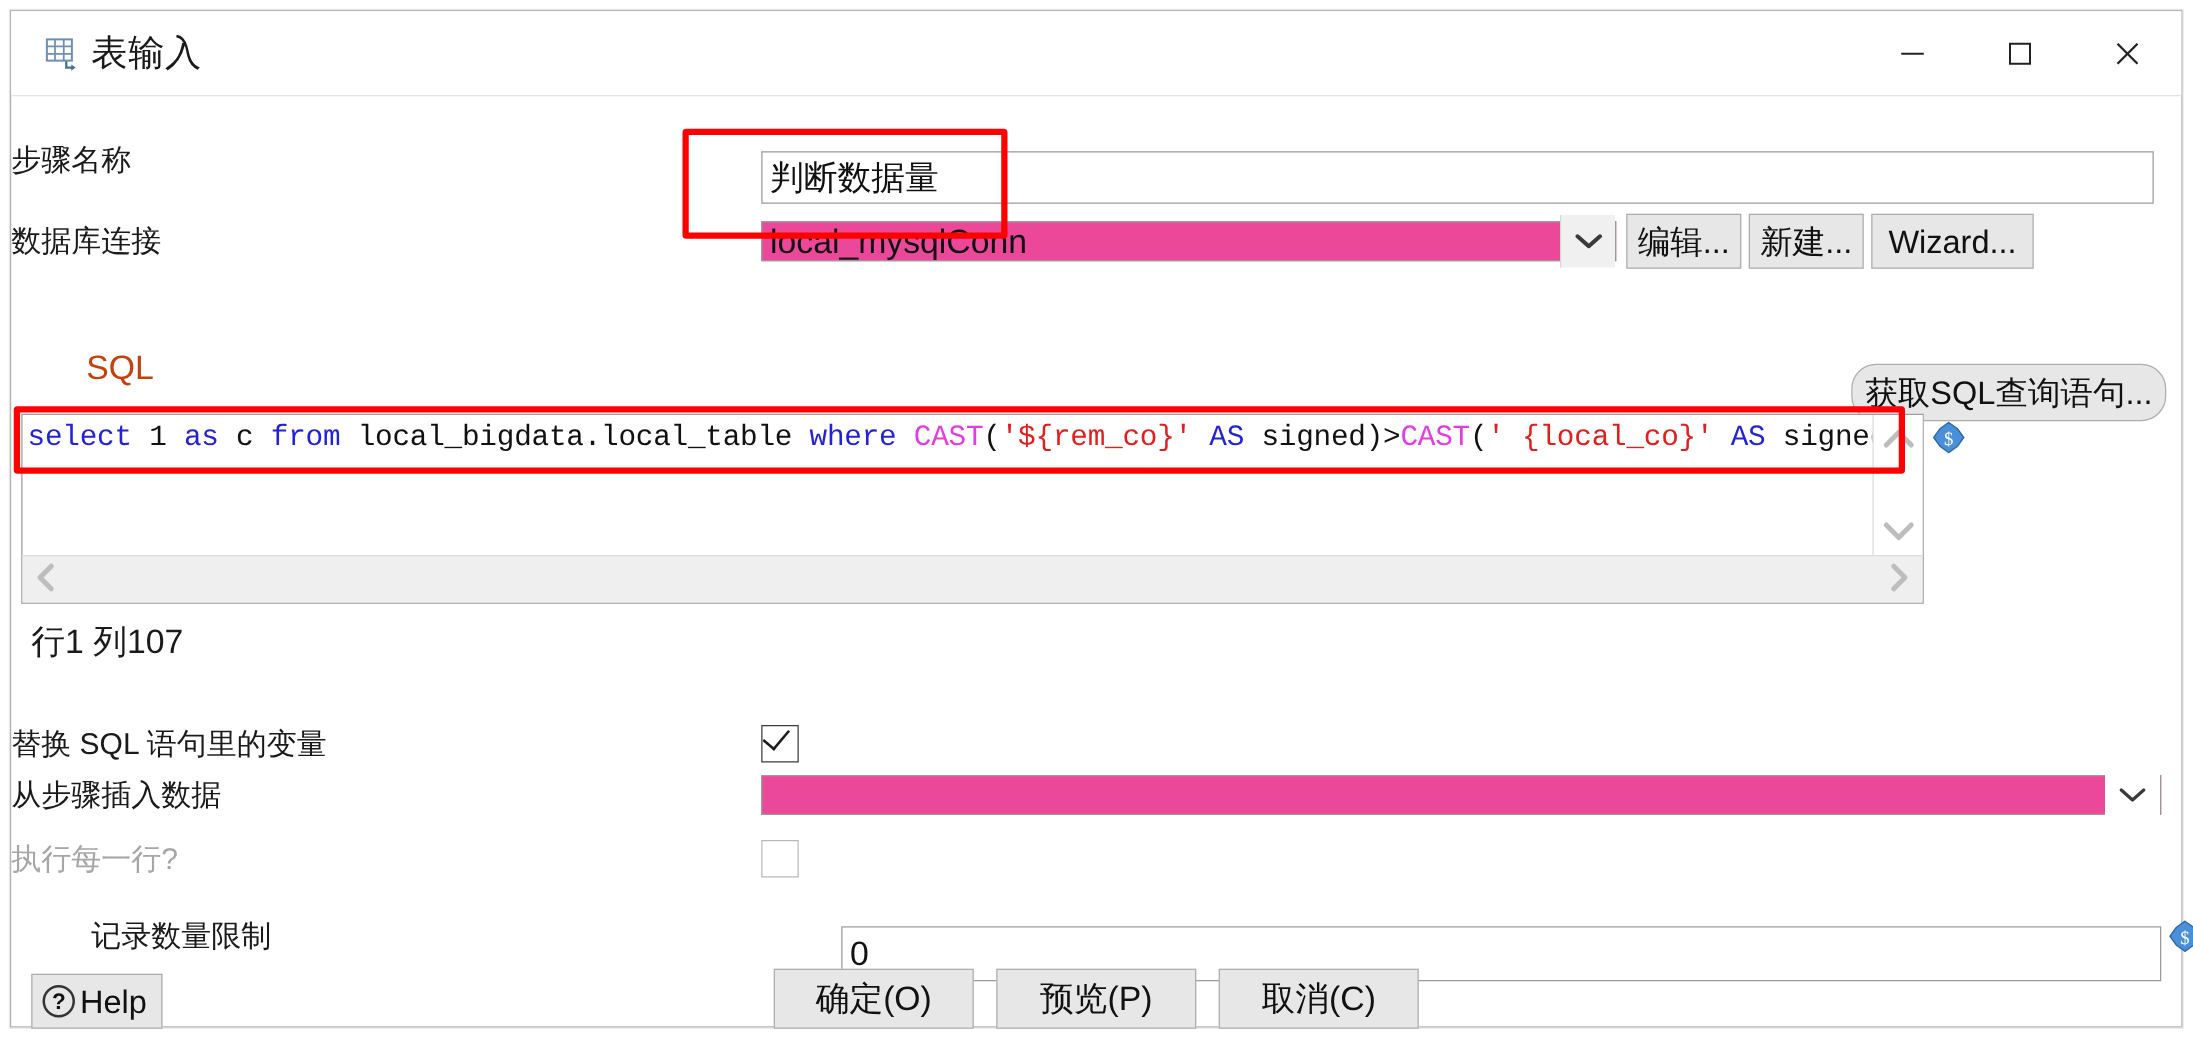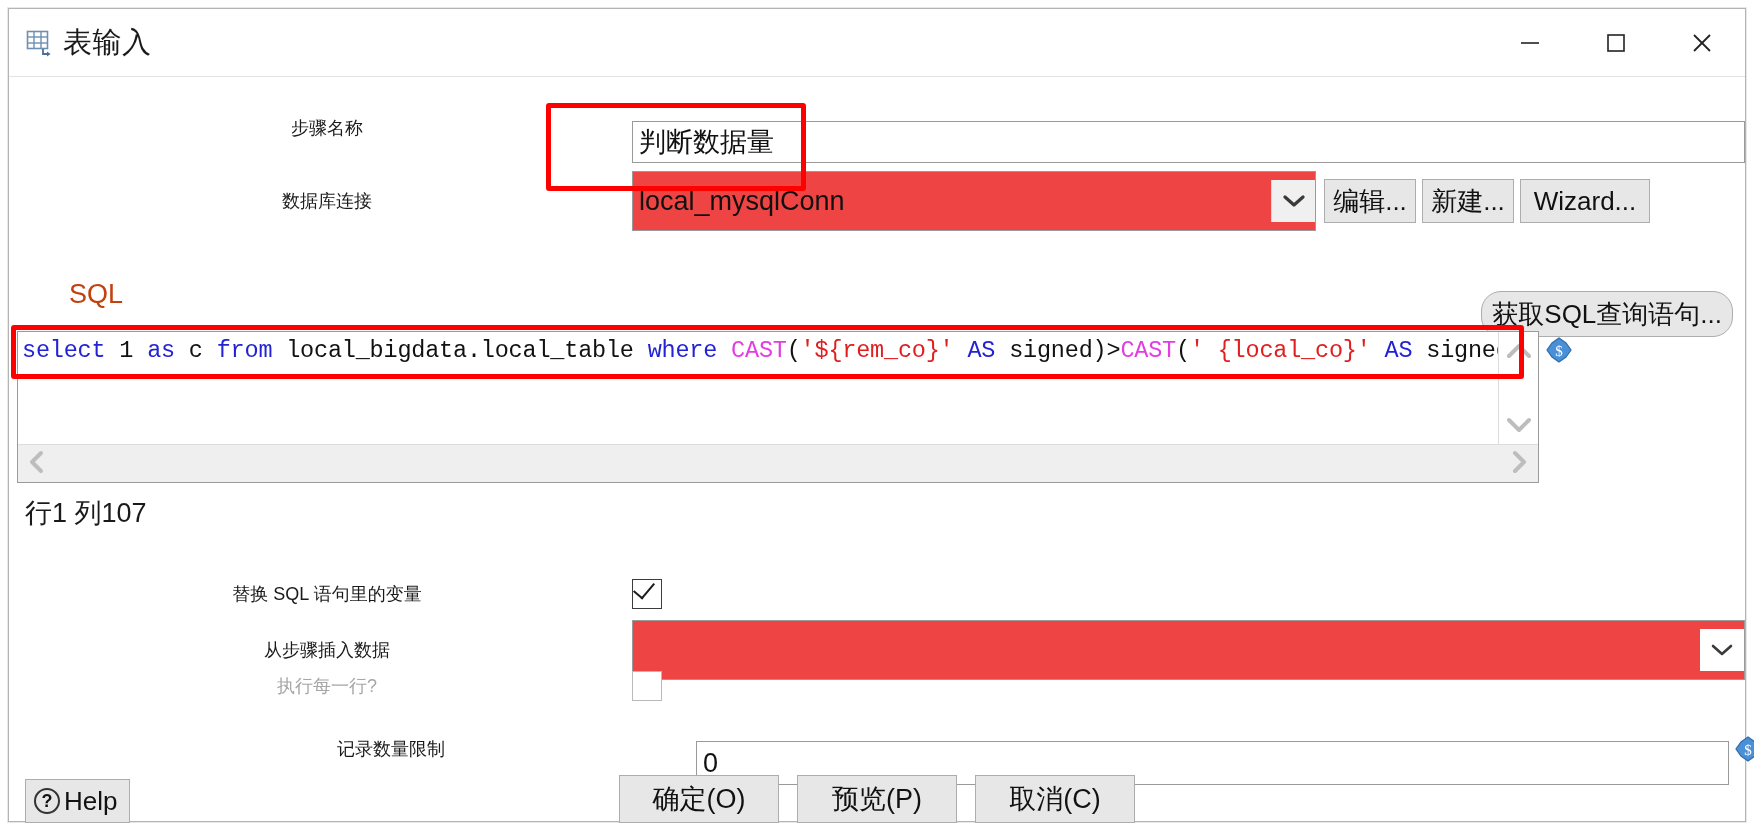--- a/index.html
+++ b/index.html
@@ -19,20 +19,21 @@
     box-shadow: 0 0 0 1px #e8e8e8;
   }
 
   
   .titlebar {
     height: 68px;
     display: flex;
     align-items: center;
     background: #ffffff;
     border-bottom: 1px solid #e4e4e4;
+    padding-left: 10px;
   }
   .title-icon {
     margin-left: 16px;
     width: 30px; height: 30px;
     position: relative;
     flex: 0 0 auto;
   }
   .title-icon svg { display: block; }
   .title-text {
     margin-left: 8px;
@@ -57,50 +58,49 @@
     padding: 0;
   }
 
   .form-row {
     display: flex;
     align-items: center;
     margin-top: 10px;
   }
   .form-label {
     width: 600px;
-    text-align: center;
+    text-align: left;
     padding-right: 10px;
-    font-size: 18px;
+    font-size: 24px;
     color: #1a1a1a;
     white-space: nowrap;
     flex: 0 0 auto;
-    margin-left: 23px;
   }
   .form-label.disabled { color: #a6a6a6; }
 
   .text-input {
     height: 42px;
     border: 1px solid #9a9a9a;
     background: #ffffff;
     font-size: 27px;
     color: #111;
     padding: 0 6px;
     display: flex;
     align-items: center;
     line-height: 1;
     font-family: "Liberation Sans", sans-serif;
     overflow: hidden;
     white-space: nowrap;
     margin-top: 28px;
   }
 
   .combo {
-    height: 60px;
+    height: 32px;
     border: 1px solid #9a9a9a;
-    background: #ef4444;
+    background: #ec4899;
     display: flex;
     align-items: center;
     position: relative;
   }
   .combo .combo-value {
     flex: 1 1 auto;
     font-size: 27px;
     color: #111;
     padding-left: 6px;
     white-space: nowrap;

